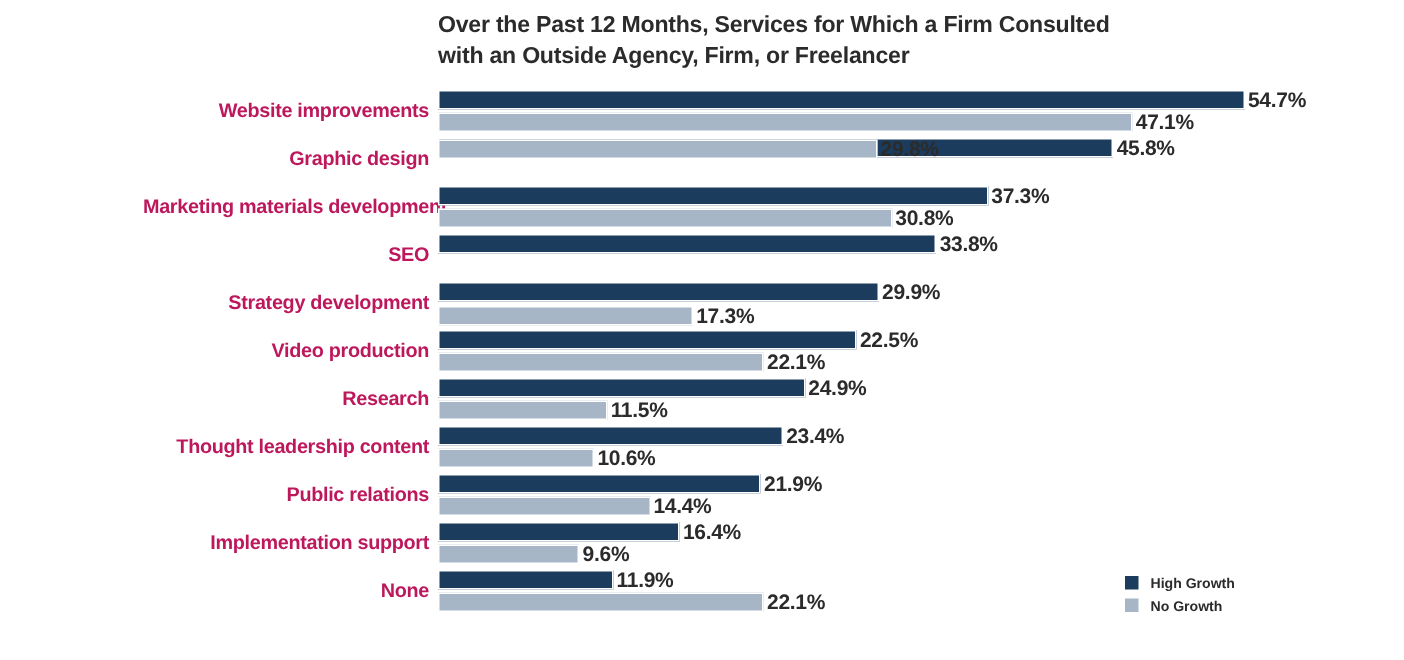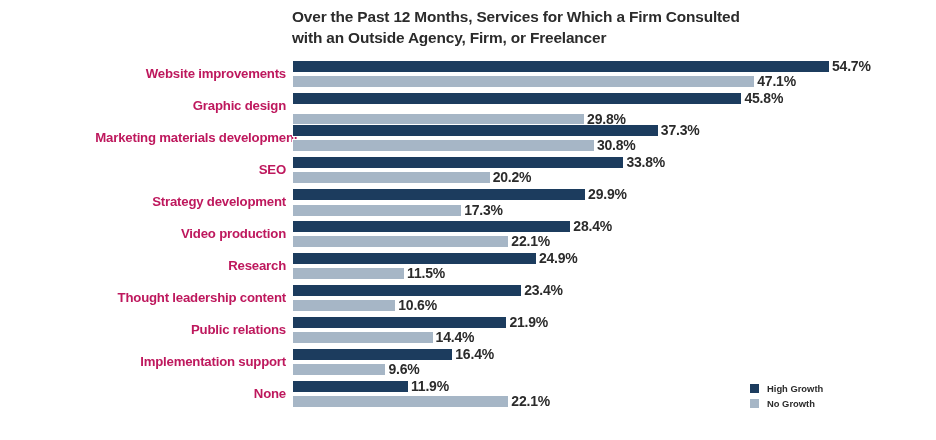--- a/index.html
+++ b/index.html
@@ -132,63 +132,59 @@
           <div class="bar no" style="width: 463.228px; background: rgb(166, 182, 198);"></div>
           <span class="bar-value" style="left: 465.228px;">47.1%</span>
         </div>
       </div>
       <div class="cat-group" style="top: 92px; height: 28px;">
         <div class="cat-label" style="top: 6px;">Graphic design</div>
         <div class="bar-row" style="top: 0px; width: 644px;">
           <div class="bar high" style="width: 450.443px; background: rgb(28, 60, 94);"></div>
           <span class="bar-value" style="left: 452.443px;">45.8%</span>
         </div>
-        <div class="bar-row" style="top: 21px; width: 644px; text-decoration: underline;">
+        <div class="bar-row" style="top: 1px; width: 644px; text-decoration: underline;">
           <div class="bar no" style="width: 293.083px; background: rgb(166, 182, 198);"></div>
           <span class="bar-value" style="left: 295.083px;">29.8%</span>
         </div>
       </div>
       <div class="cat-group" style="top: 124px; height: 28px; padding-left: 12px;">
         <div class="cat-label" style="top: 6px;">Marketing materials development</div>
         <div class="bar-row" style="top: 0px; width: 644px;">
           <div class="bar high" style="width: 366.846px; background: rgb(28, 60, 94);"></div>
           <span class="bar-value" style="left: 368.846px;">37.3%</span>
         </div>
         <div class="bar-row" style="top: 15px; width: 644px;">
           <div class="bar no" style="width: 302.918px; background: rgb(166, 182, 198);"></div>
           <span class="bar-value" style="left: 304.918px;">30.8%</span>
         </div>
       </div>
       <div class="cat-group" style="top: 156px; height: 28px;">
         <div class="cat-label" style="top: 6px;">SEO</div>
         <div class="bar-row" style="top: 0px; width: 644px;">
           <div class="bar high" style="width: 332.423px; background: rgb(28, 60, 94);"></div>
           <span class="bar-value" style="left: 334.423px;">33.8%</span>
-        </div>
-        <div class="bar-row" style="top: 15px; width: 644px;">
-          <div class="bar no" style="width: 198.667px; background: rgb(166, 182, 198);"></div>
-          <span class="bar-value" style="left: 200.667px;">20.2%</span>
         </div>
       </div>
       <div class="cat-group" style="top: 188px; height: 28px;">
         <div class="cat-label" style="top: 6px;">Strategy development</div>
         <div class="bar-row" style="top: 0px; width: 644px;">
           <div class="bar high" style="width: 294.067px; background: rgb(28, 60, 94);"></div>
           <span class="bar-value" style="left: 296.067px;">29.9%</span>
         </div>
         <div class="bar-row" style="top: 16px; width: 644px;">
           <div class="bar no" style="width: 170.145px; background: rgb(166, 182, 198);"></div>
           <span class="bar-value" style="left: 172.145px;">17.3%</span>
         </div>
       </div>
       <div class="cat-group" style="top: 220px; height: 28px;">
         <div class="cat-label" style="top: 6px;">Video production</div>
         <div class="bar-row" style="top: 0px; width: 644px;">
           <div class="bar high" style="width: 279.314px; background: rgb(28, 60, 94);"></div>
-          <span class="bar-value" style="left: 281.314px;">28.4%</span>
+          <span class="bar-value" style="left: 281.314px;">22.5%</span>
         </div>
         <div class="bar-row" style="top: 15px; width: 644px;">
           <div class="bar no" style="width: 217.353px; background: rgb(166, 182, 198);"></div>
           <span class="bar-value" style="left: 219.353px;">22.1%</span>
         </div>
       </div>
       <div class="cat-group" style="top: 252px; height: 28px;">
         <div class="cat-label" style="top: 6px;">Research</div>
         <div class="bar-row" style="top: 0px; width: 644px;">
           <div class="bar high" style="width: 244.892px; background: rgb(28, 60, 94);"></div>

